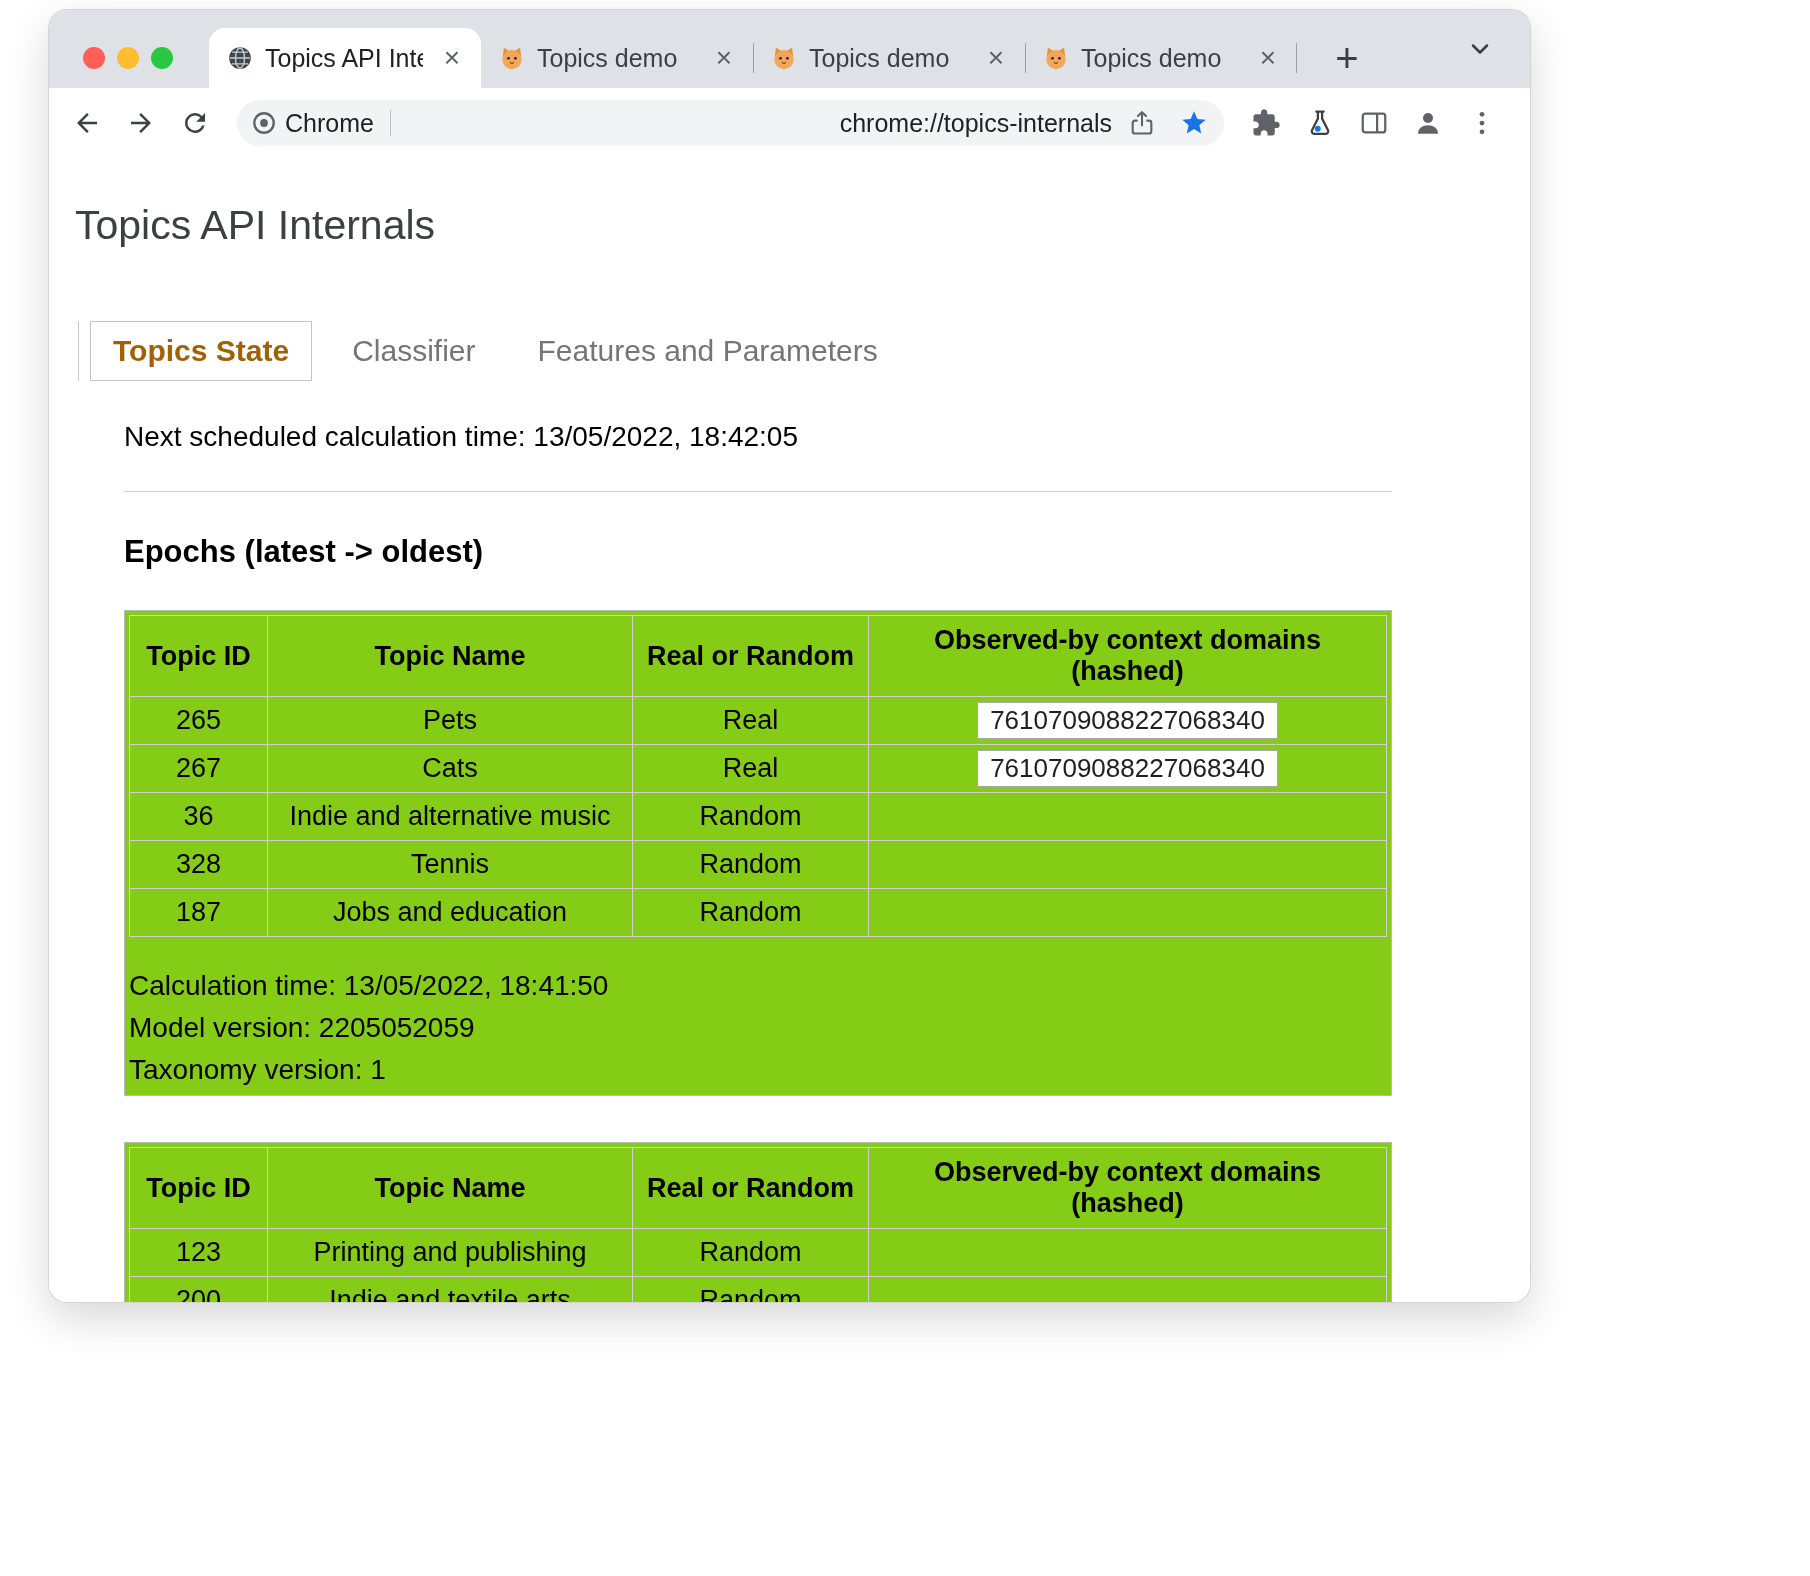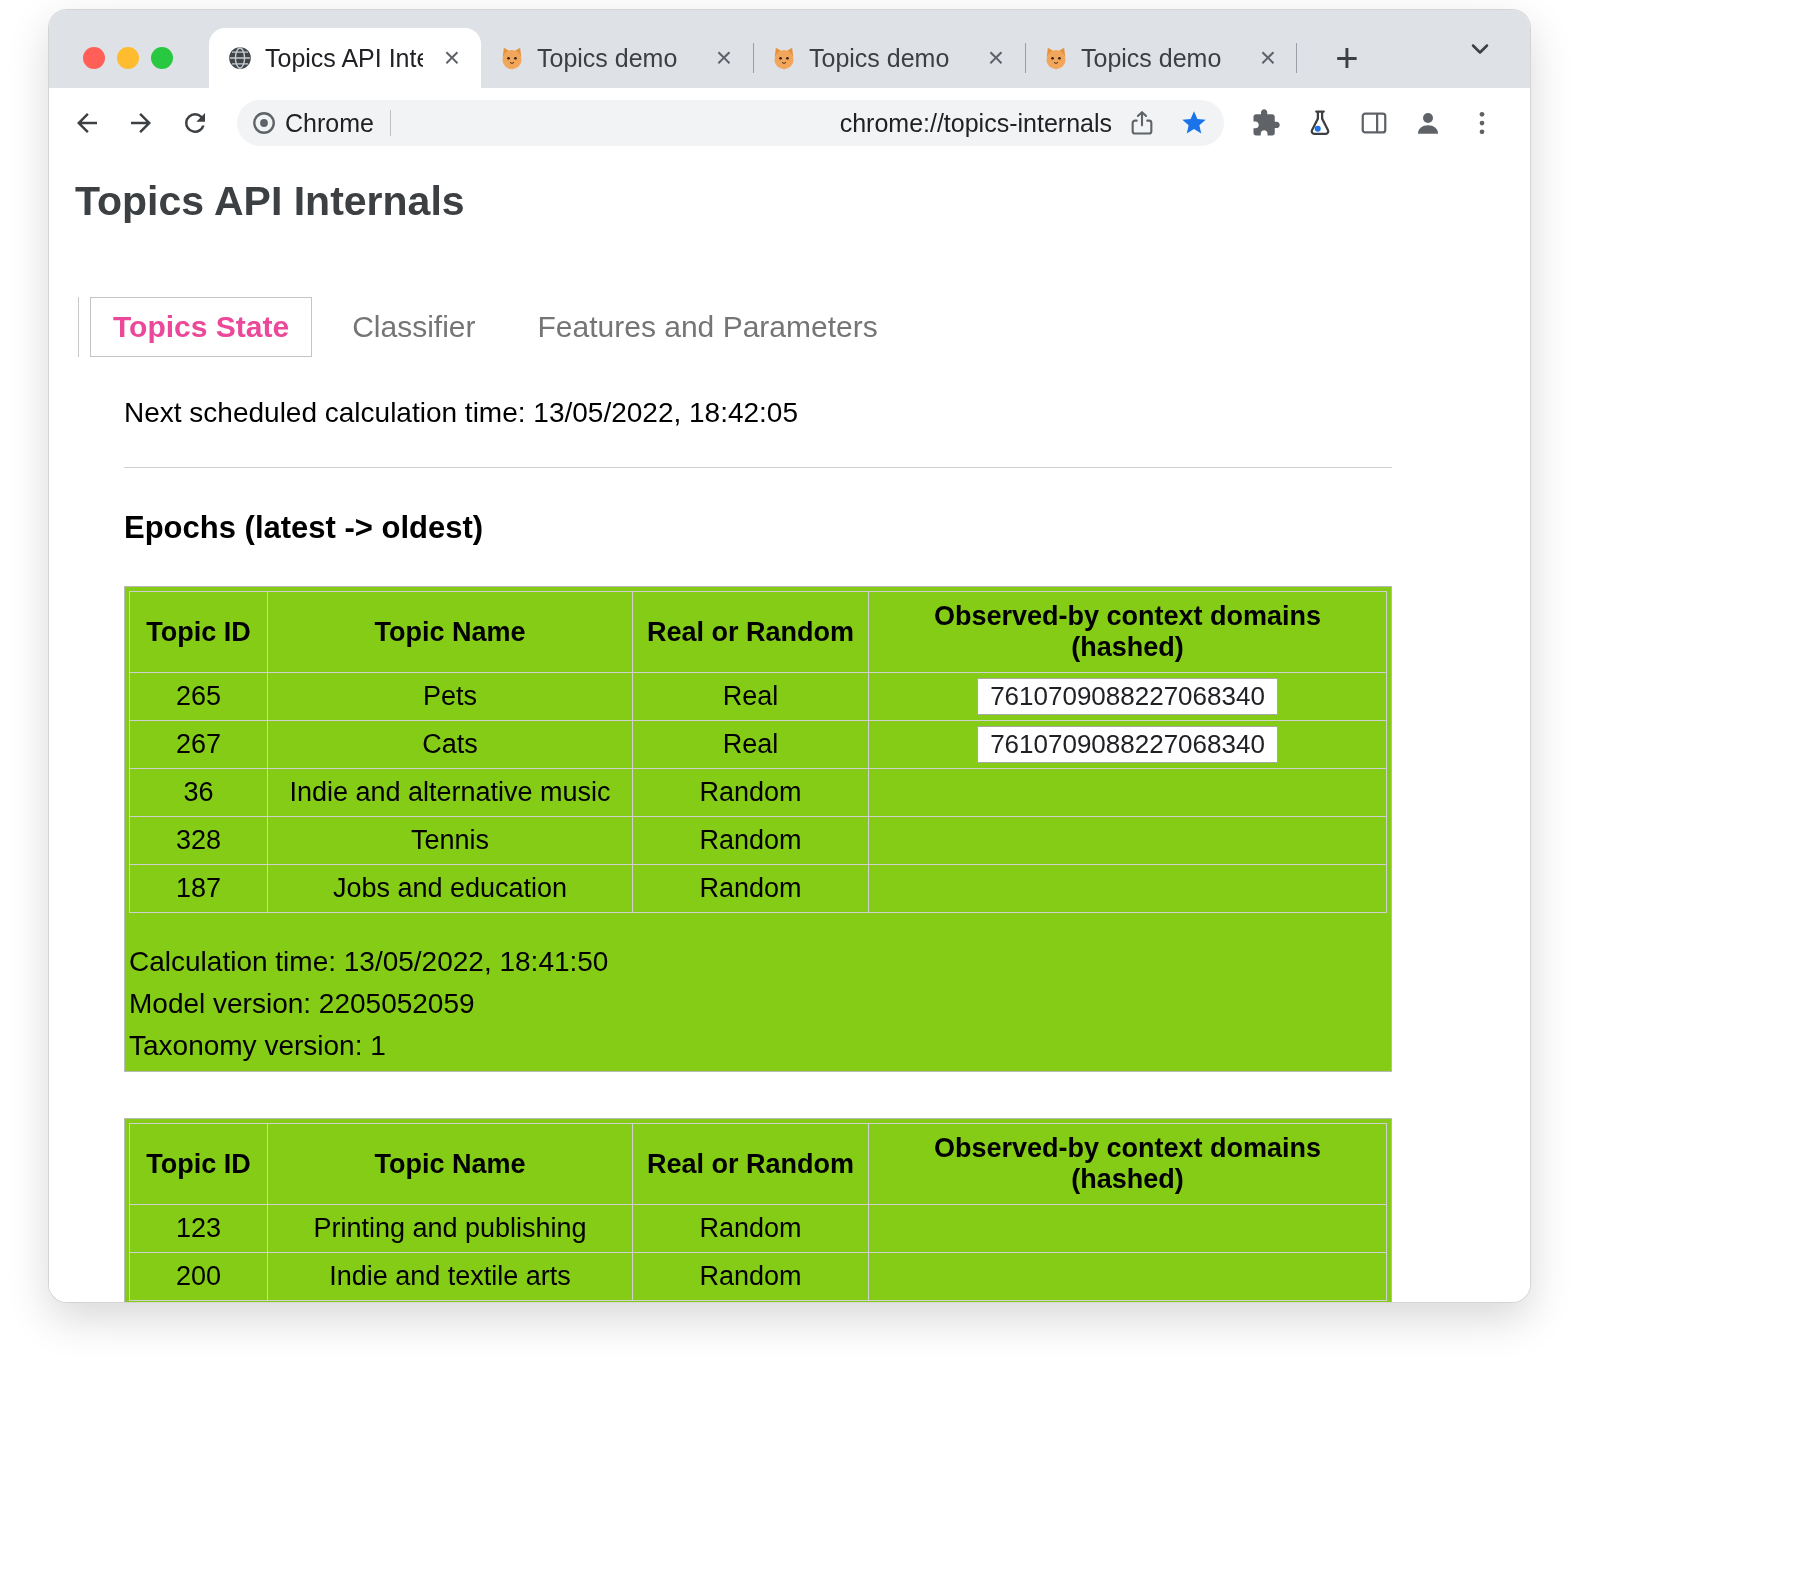--- a/index.html
+++ b/index.html
@@ -80,29 +80,29 @@
   .omnibox .sep { width: 1px; height: 26px; background: #bdc1c6; margin: 0 8px; }
   .omnibox .url { font-size: 25px; color: #202124; flex: 1; white-space: nowrap; overflow: hidden; }
   .omni-btn {
     width: 44px; height: 44px; border-radius: 50%; flex: 0 0 44px;
     display: flex; align-items: center; justify-content: center;
   }
   .omni-btn svg { width: 28px; height: 28px; }
 
   
   .page { padding-left: 26px; background: #fff; }
-  .page-title { margin-top: 20px; font-size: 41px; font-weight: bold; color: #3c4043; }
+  .page-title { margin-top: 44px; font-size: 41px; font-weight: normal; color: #3c4043; }
 
   .pg-tabs { display: flex; align-items: stretch; margin-top: 72px; margin-left: 3px; }
   .tab-edge { width: 1px; background: #c8c8c8; margin-right: 11px; }
   .pgtab {
     font-size: 30px; color: #757575; padding: 12px 22px; margin-right: 18px;
     display: flex; align-items: center; cursor: default;
   }
-  .pgtab.active { font-weight: bold; color: #ec4899; border: 1px solid #c4c4c4; background: #fff; }
+  .pgtab.active { font-weight: bold; color: #a16207; border: 1px solid #c4c4c4; background: #fff; }
 
   .panel { margin: 40px 12px 0 49px; width: 1268px; }
   .next-calc { font-size: 28px; color: #000; }
   .divider { border: none; border-top: 1px solid #cfcfcf; margin-top: 38px; }
   .epochs-heading { font-size: 31px; font-weight: bold; margin-top: 42px; }
 
   .epoch-box { border: 1px solid #b9b9b9; margin-top: 40px; padding: 4px; background: #84cc16; }
   .epoch-box.second { margin-top: 46px; }
 
   table.topics-table { border-collapse: collapse; width: 100%; table-layout: fixed; font-size: 27px; color: #000; }

